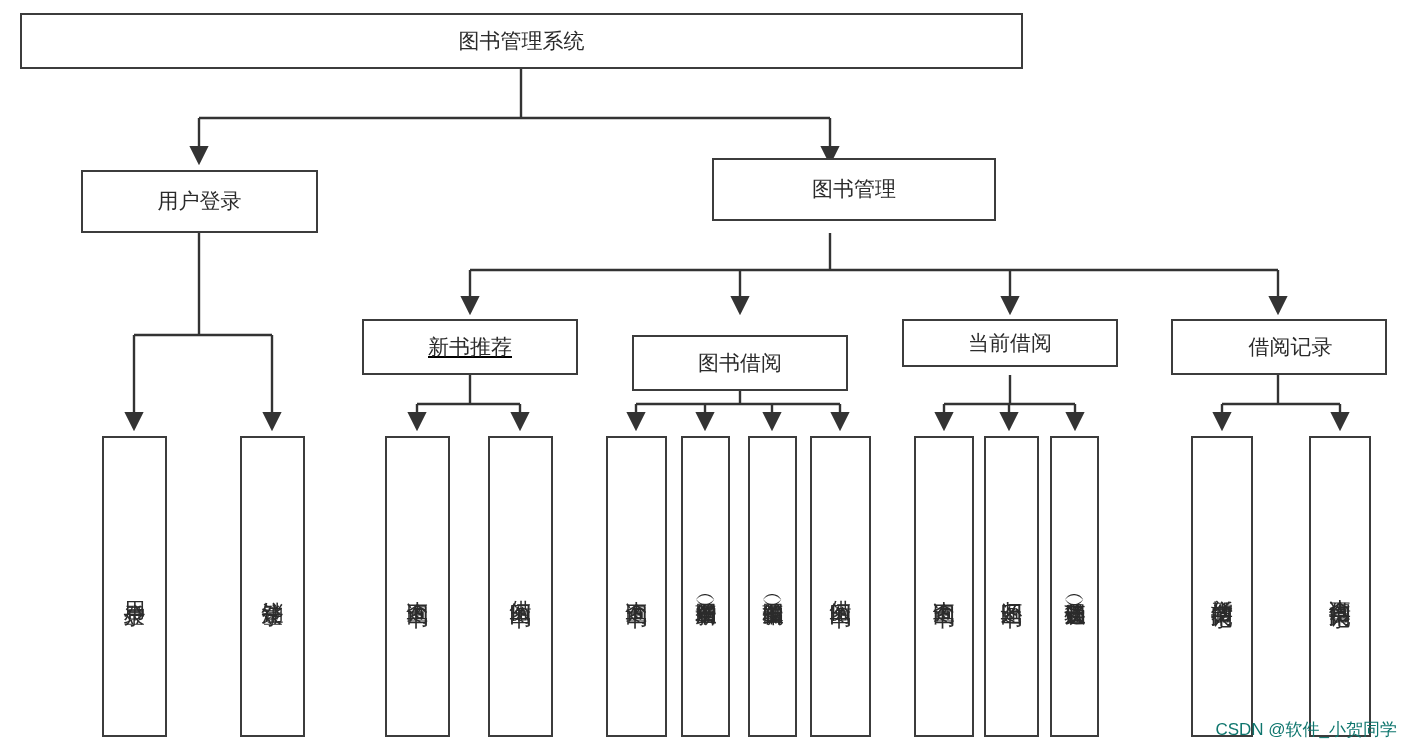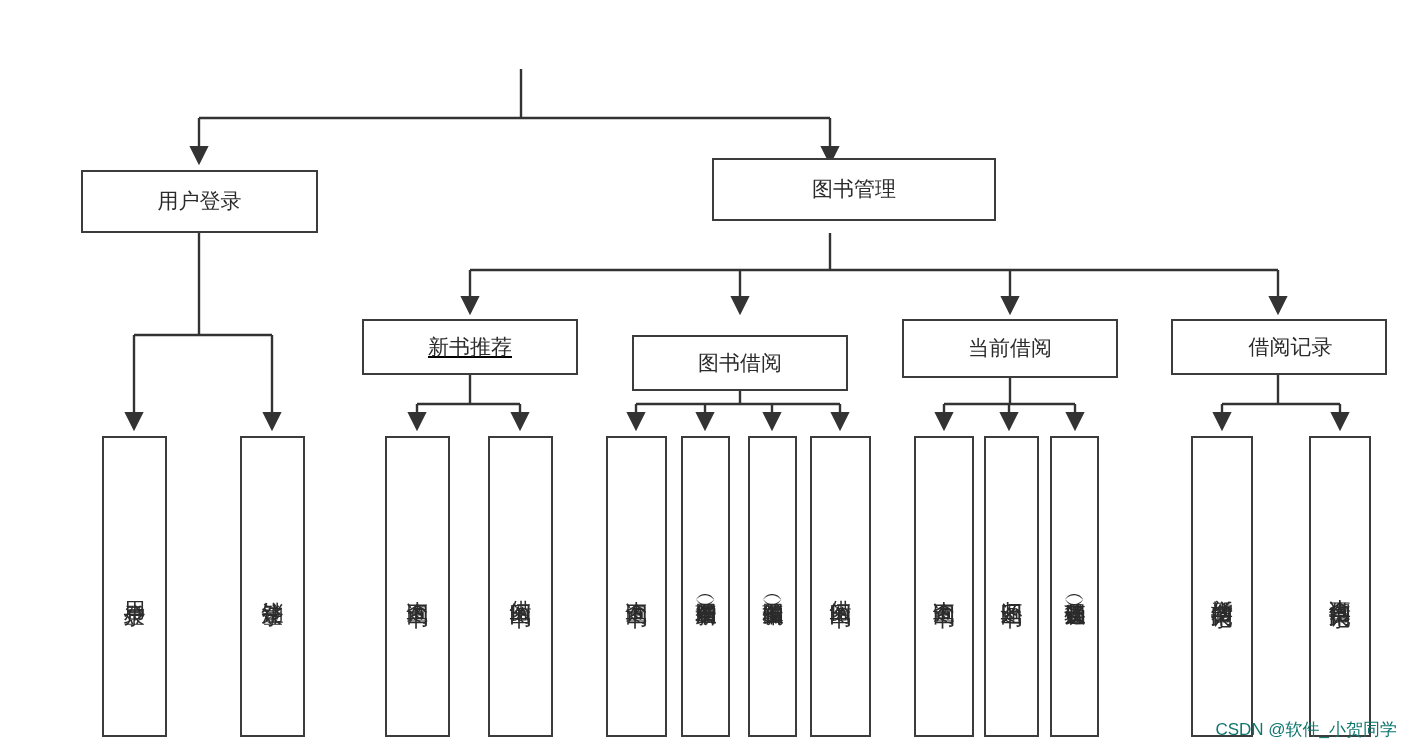--- a/index.html
+++ b/index.html
@@ -118,35 +118,38 @@
       <path d="M 1009 404 L 1009 428" marker-end="url(#arrow)"></path>
       <path d="M 1075 404 L 1075 428" marker-end="url(#arrow)"></path>
 
       <path d="M 1278 375 L 1278 404"></path>
       <path d="M 1222 404 L 1340 404"></path>
       <path d="M 1222 404 L 1222 428" marker-end="url(#arrow)"></path>
       <path d="M 1340 404 L 1340 428" marker-end="url(#arrow)"></path>
     </g>
   </svg>
 
+  <div class="node node-root" style="left:20px; top:13px; width:1003px; height:56px;">
+    <span class="lbl">图书管理系统</span>
+  </div>
 
   <div class="node node-tier1" style="left:81px; top:170px; width:237px; height:63px;">
     <span class="lbl">用户登录</span>
   </div>
   <div class="node node-tier1" style="left:712px; top:158px; width:284px; height:63px;">
     <span class="lbl">图书管理</span>
   </div>
 
   <div class="node node-tier2" style="left:362px; top:319px; width:216px; height:56px;text-decoration:underline;">
     <span class="lbl">新书推荐</span>
   </div>
   <div class="node node-tier2" style="left:632px; top:319px; width:216px; height:56px;margin-top:16px;">
     <span class="lbl">图书借阅</span>
   </div>
-  <div class="node node-tier2" style="left:902px; top:319px; width:216px; height:59px;">
+  <div class="node node-tier2" style="left:902px; top:319px; width:216px; height:48px;">
     <span class="lbl">当前借阅</span>
   </div>
   <div class="node node-tier2" style="left:1171px; top:319px; width:216px; height:56px;padding-left:23px;">
     <span class="lbl">借阅记录</span>
   </div>
 
   <div class="node node-leaf" style="left:102px; top:436px; width:65px; height:301px;">
     <span class="lbl">用户登录</span>
   </div>
   <div class="node node-leaf" style="left:240px; top:436px; width:65px; height:301px;">

